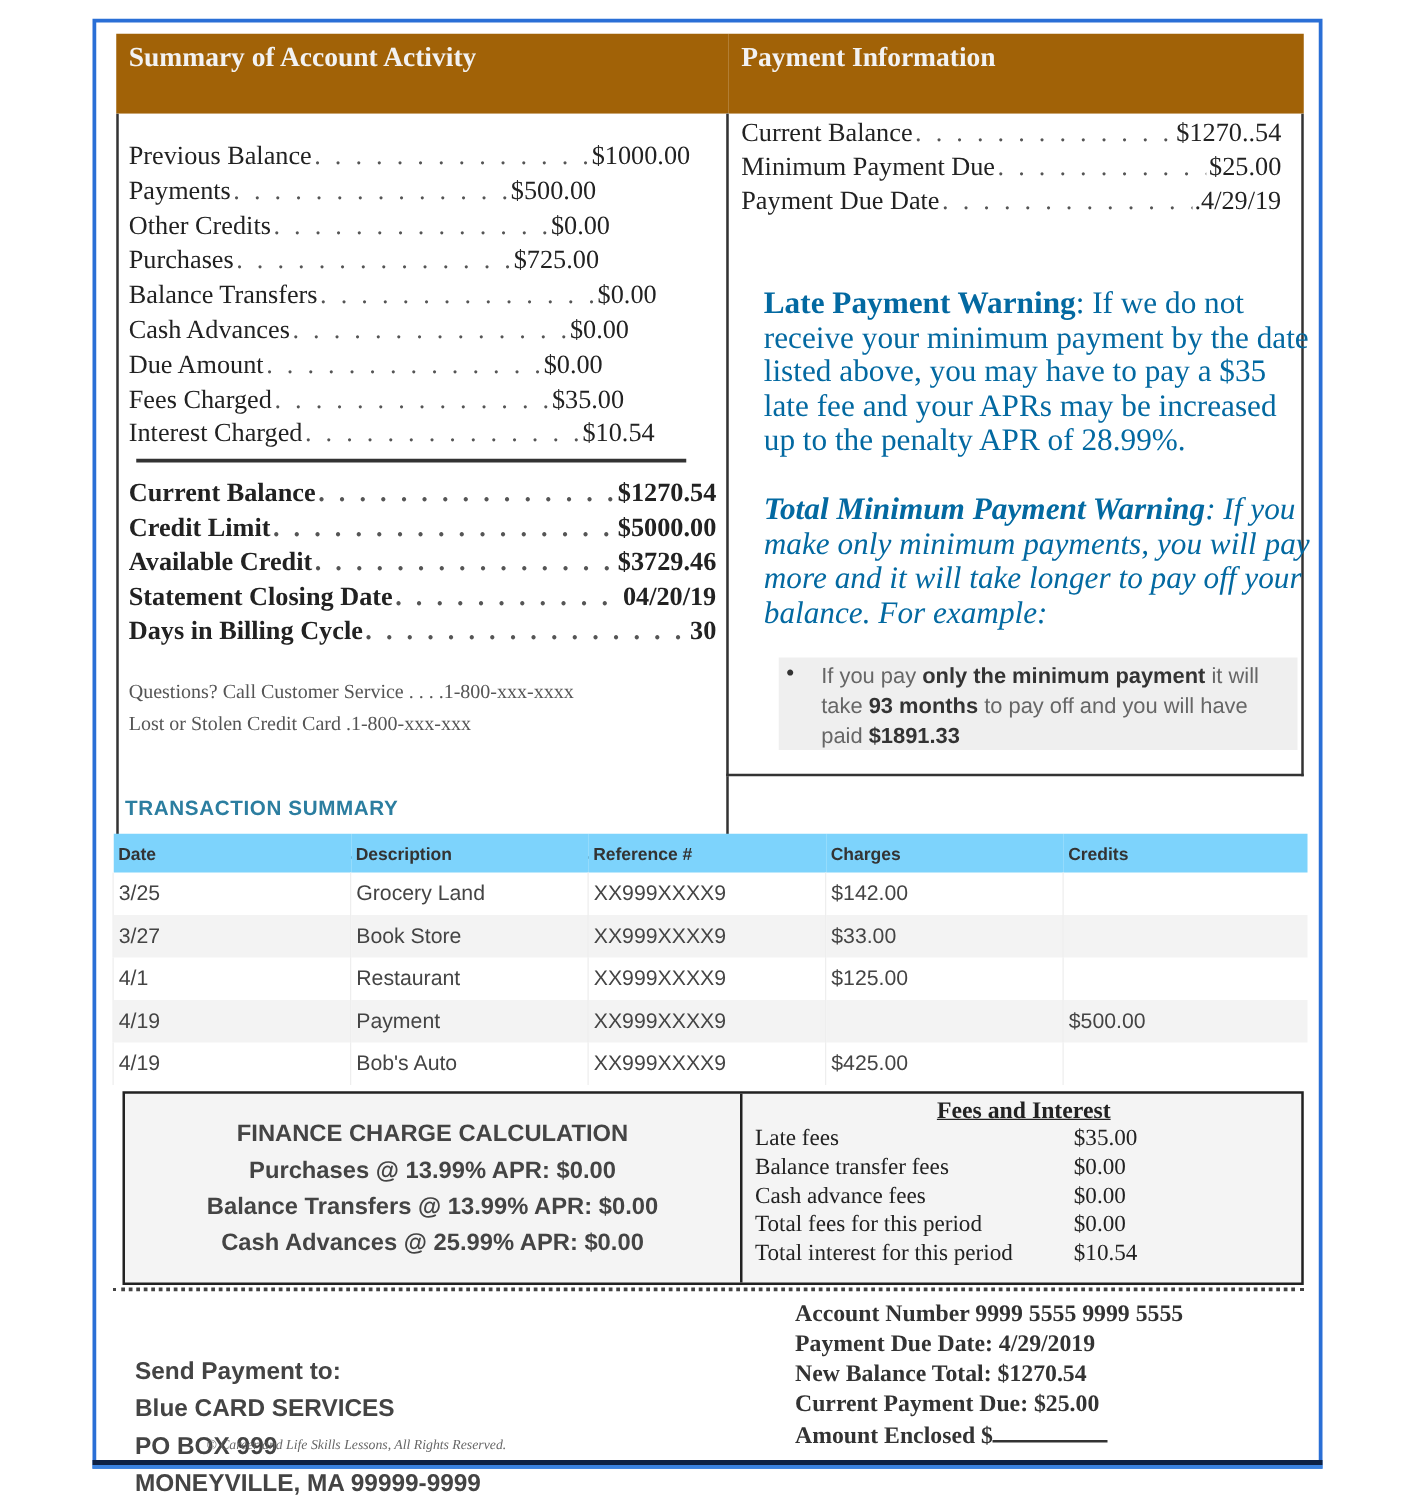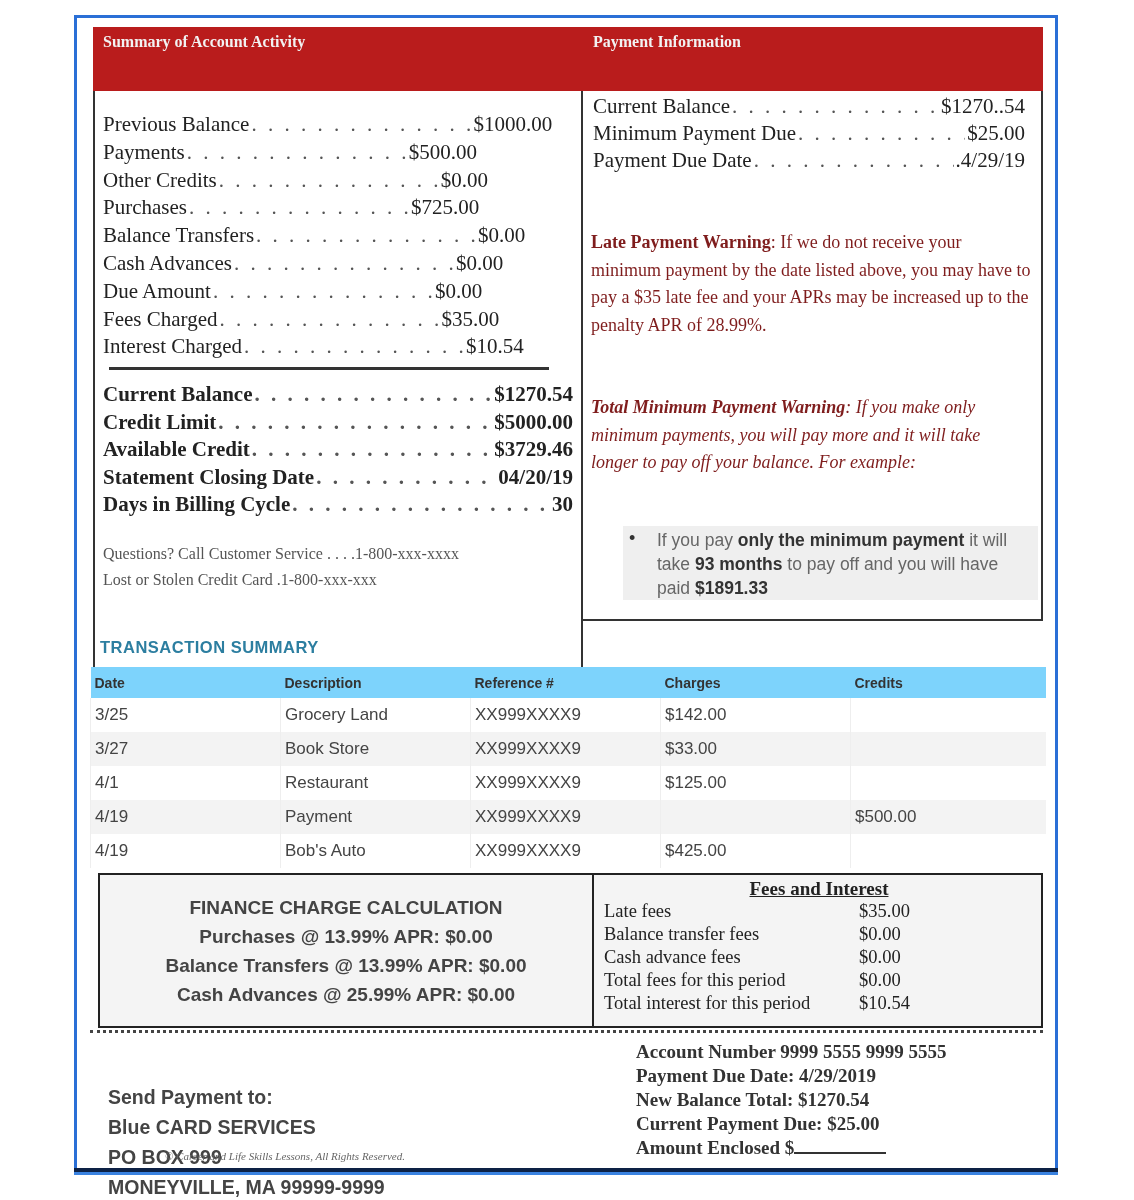--- a/index.html
+++ b/index.html
@@ -1,36 +1,36 @@
 <!DOCTYPE html>
 <html><head>
 <meta charset="utf-8">
 <style>
   html, body { margin:0; padding:0; background:#ffffff; }
   body { width:1134px; height:1200px; position:relative; overflow:hidden; font-family:"Liberation Serif", serif; color:#222; }
   .frame { position:absolute; left:74px; top:15px; width:984px; height:1160px; border:3px solid #2a6fd6; box-sizing:border-box; background:#fff; }
   .frame-bottom { position:absolute; left:74px; top:1168px; width:984px; height:7px; background:linear-gradient(#0d2145 0 55%, #3a82e0 55% 100%); }
-  .hdr { position:absolute; top:27px; height:64px; background:#b91c1c; color:#f2f2f2; font-weight:bold; font-size:16px; padding:6px 10px; box-sizing:border-box; }
+  .hdr { position:absolute; top:27px; height:64px; background:#a16207; color:#f2f2f2; font-weight:bold; font-size:22px; padding:6px 10px; box-sizing:border-box; }
   .hdr-left { left:93px; width:490px; }
   .hdr-right { left:583px; width:460px; }
   .box { position:absolute; border:2px solid #333; box-sizing:border-box; background:#fff; }
   .box-left { left:93px; top:91px; width:490px; height:596px; border-top:none; }
   .box-right { left:581px; top:91px; width:462px; height:530px; border-top:none; }
   .row { display:flex; align-items:baseline; white-space:nowrap; overflow:hidden; }
   .row .lbl { flex:0 0 auto; }
   .row .dots { flex:1 1 auto; overflow:hidden; color:#555; letter-spacing:3px; margin:0 2px; }
   .row .dots::before { content:". . . . . . . . . . . . . . . . . . . . . . . . . . . . . . . . . . . . . . . . ."; }
   .row .val { flex:0 0 auto; text-align:right; }
   .sum-rows { position:absolute; left:8px; top:20px; width:466px; font-size:21px; line-height:27.8px; }
   .sum-rows .row .dots { max-width:220px; }
   .divider { position:absolute; left:14px; top:276px; width:440px; height:3px; background:#333; }
   .sum-bold { position:absolute; left:8px; top:290px; width:470px; font-size:21px; line-height:27.5px; font-weight:bold; }
   .contact { position:absolute; left:8px; top:450px; font-size:16px; color:#555; line-height:26px; }
   .pay-rows { position:absolute; left:10px; top:2px; width:432px; font-size:21px; line-height:27px; }
-  .warn { position:absolute; left:8px; width:440px; font-size:18px; line-height:27.5px; color:#7f1d1d; }
+  .warn { position:absolute; left:28px; width:440px; font-size:25px; line-height:27.5px; color:#0369a1; }
   .warn b { font-weight:bold; }
   .warn1 { top:138px; }
   .warn2 { top:303px;font-style:italic; }
   .example { position:absolute; left:40px; top:435px; width:415px; height:74px; background:#efefef; font-family:"Liberation Sans", sans-serif; font-size:17.5px; line-height:24px; color:#666; padding:2px 8px 0 34px; box-sizing:border-box; }
   .example .bullet { position:absolute; left:6px; top:0; color:#333; font-size:18px; }
   .example b { color:#333; }
   .ts-title { position:absolute; left:100px; top:638px; font-family:"Liberation Sans", sans-serif; font-weight:bold; font-size:16.5px; color:#2c7ea0; letter-spacing:0.5px; }
   table.tx { position:absolute; left:90px; top:667px; width:956px; border-collapse:collapse; font-family:"Liberation Sans", sans-serif; font-size:17px; color:#444; }
   table.tx th { text-align:left; font-size:14px; font-weight:bold; height:31px; background:#7dd3fc; padding:0 4px; color:#333; }
   table.tx td { height:34px; padding:0 4px; border-left:1px solid #eee; }

